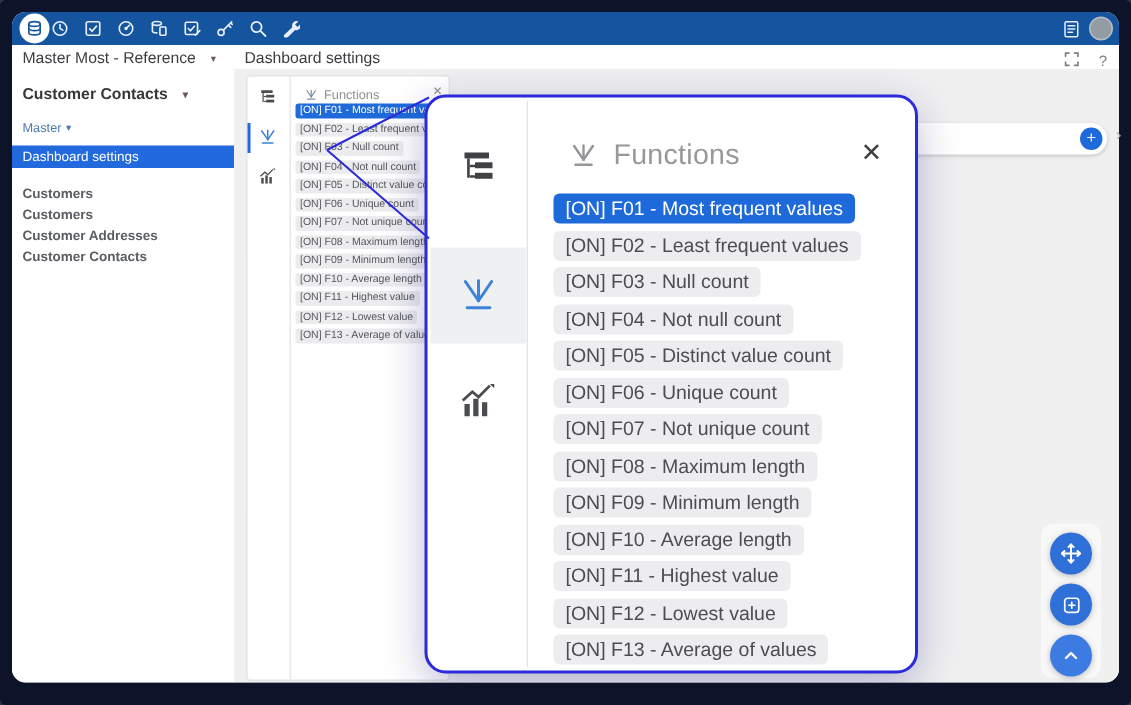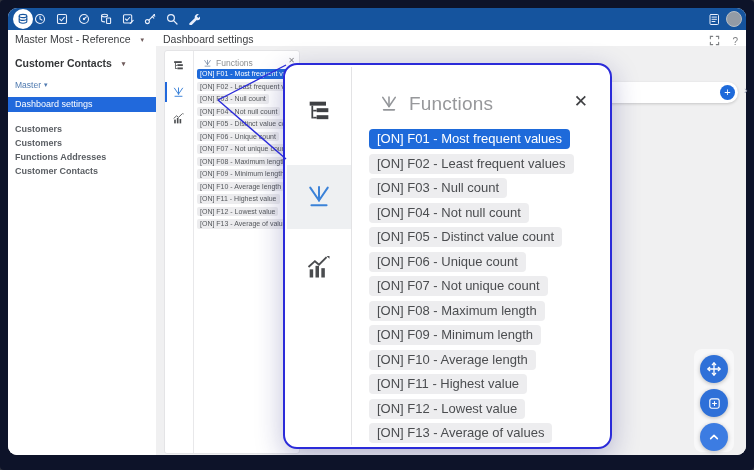--- a/index.html
+++ b/index.html
@@ -188,21 +188,21 @@
       </div>
     </div>
 
     <div class="sidebar">
       <div class="side-section"><span>Customer Contacts</span><span class="caret">▾</span></div>
       <div class="side-actions"><span>Master</span><span class="caret">▾</span></div>
       <div class="side-selected">Dashboard settings</div>
       <div class="side-list">
           <div class="side-item">Customers</div>
           <div class="side-item">Customers</div>
-          <div class="side-item">Functions Addresses</div>
+          <div class="side-item">Customer Addresses</div>
           <div class="side-item">Customer Contacts</div>
         </div>
     </div>
 
     <div class="main"></div>
 
     <div class="searchpill">
       <div class="pill-add">+</div>
     </div>
 

